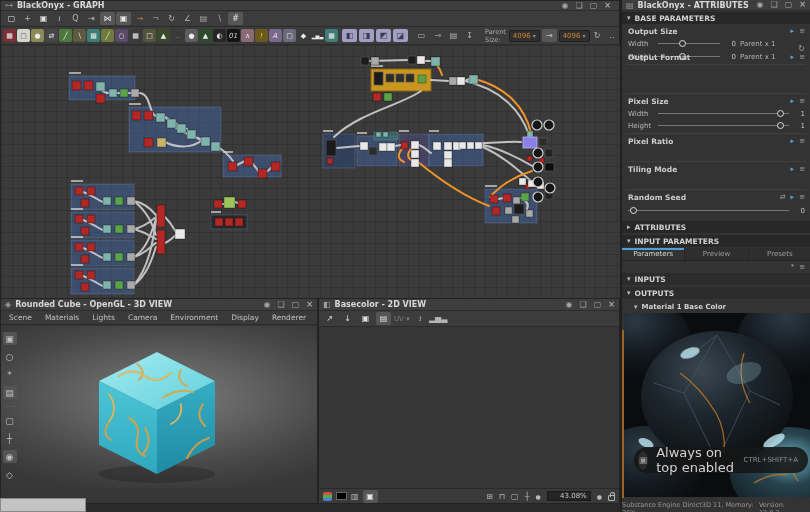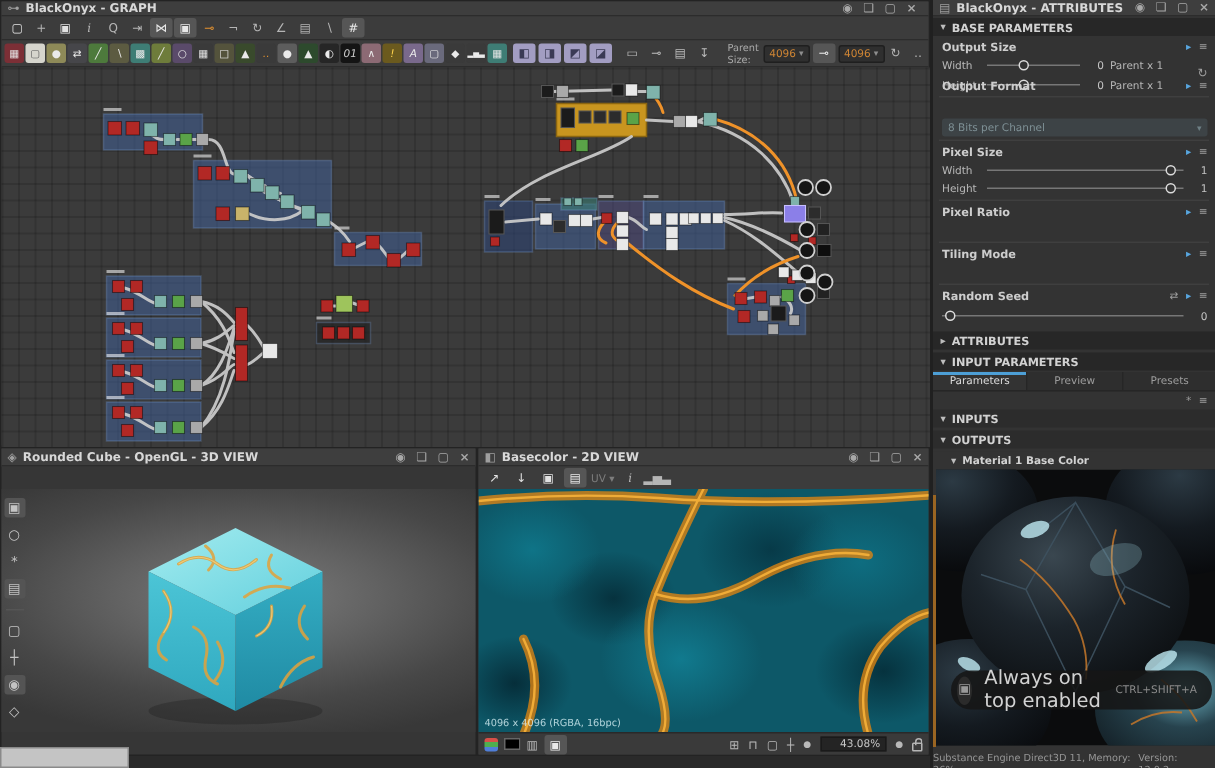--- a/index.html
+++ b/index.html
@@ -410,20 +410,30 @@
     <div class="ptitle">
       <span class="ticon">◈</span>
       <span>Rounded Cube - OpenGL - 3D VIEW</span>
       <span class="winbtns">
         <i>◉</i>
         <i>❏</i>
         <i>▢</i>
         <i>×</i>
       </span>
     </div>
+    <nav class="menu3d" id="menu-3d" style="height:14px;display:flex;gap:13px;align-items:center;
+      padding:0 8px;background:#3a3a3a;border-bottom:1px solid #2a2a2a">
+        <span>Scene</span>
+        <span>Materials</span>
+        <span>Lights</span>
+        <span>Camera</span>
+        <span>Environment</span>
+        <span>Display</span>
+        <span>Renderer</span>
+      </nav>
     <div class="abs" style="left:0;top:27px;right:0;bottom:15px;
       background:radial-gradient(ellipse 75% 60% at 52% 44%,#7c7c7c 0%,#616161 38%,#474747 72%,#383838 100%)">
       <div class="lt-rail">
         <i class="on">▣</i>
         <i>○</i>
         <i>*</i>
         <i class="on">▤</i>
         <span class="sep"></span>
         <i>▢</i>
         <i>┼</i>
@@ -484,47 +494,20 @@
     <div class="toolbar" style="height:16px;padding-left:3px;gap:3px">
       <i class="tool bright">↗</i>
       <i class="tool bright">↓</i>
       <i class="tool bright">▣</i>
       <i class="tool boxed">▤</i>
       <span style="font-size:7px;color:#7c7c7c">
         <span>UV</span> ▾</span>
       <i class="tool itl">i</i>
       <i class="tool">▂▅▃</i>
     </div>
-    <div class="abs" style="left:0;top:27px;right:0;bottom:15px;overflow:hidden;background:#0d5868;
-      background-image:
-        radial-gradient(70px 55px at 12% 25%,#0f7487 0%,rgba(15,116,135,0) 65%),
-        radial-gradient(90px 70px at 45% 70%,#117a8e 0%,rgba(17,122,142,0) 60%),
-        radial-gradient(80px 60px at 85% 30%,#0e6d80 0%,rgba(14,109,128,0) 60%),
-        radial-gradient(60px 45px at 30% 45%,#06323e 0%,rgba(6,50,62,0) 70%),
-        radial-gradient(70px 55px at 65% 25%,#073a48 0%,rgba(7,58,72,0) 70%),
-        radial-gradient(65px 50px at 90% 75%,#06323e 0%,rgba(6,50,62,0) 70%),
-        radial-gradient(55px 45px at 8% 80%,#062e3a 0%,rgba(6,46,58,0) 70%)">
-      <svg width="302" height="164" style="position:absolute;inset:0">
-        <g fill="none" stroke="#e8860d" stroke-width="6" opacity=".75" stroke-linecap="round">
-          <path d="M150,0 Q130,40 118,70 Q108,95 120,130 Q128,155 122,164"></path>
-          <path d="M118,70 Q150,80 185,60 Q225,38 260,44"></path>
-          <path d="M0,8 Q60,2 120,6 Q200,12 302,4"></path>
-          <path d="M30,164 Q45,130 30,100"></path>
-          <path d="M260,164 Q250,130 268,105 Q285,85 302,82"></path>
-        </g>
-        <g fill="none" stroke="#f7b23a" stroke-width="1.6" opacity=".9" stroke-linecap="round">
-          <path d="M150,0 Q130,40 118,70 Q108,95 120,130 Q128,155 122,164"></path>
-          <path d="M118,70 Q150,80 185,60 Q225,38 260,44"></path>
-          <path d="M0,8 Q60,2 120,6 Q200,12 302,4"></path>
-          <path d="M30,164 Q45,130 30,100"></path>
-          <path d="M260,164 Q250,130 268,105 Q285,85 302,82"></path>
-        </g>
-      </svg>
-      <span class="abs" style="left:4px;bottom:2px;font-size:6.5px;color:rgba(215,240,245,.8)">4096 x 4096 (RGBA, 16bpc)</span>
-    </div>
     <div class="vfooter">
       <span class="cm-icon"></span>
       <span style="width:11px;height:8px;background:#000;border:1px solid #666"></span>
       <i class="fic">▥</i>
       <i class="tool boxed">▣</i>
       <span style="margin-left:auto;display:flex;gap:6px;align-items:center">
         <i class="fic">⊞</i>
         <i class="fic">⊓</i>
         <i class="fic">▢</i>
         <i class="fic">┼</i>
@@ -584,24 +567,20 @@
     <i class="abs" style="right:5px;top:44px;font-style:normal;font-size:8px;color:#9f9f9f">↻</i>
     <div class="pdiv" style="top:64px"></div>
 
     <div class="plabelrow" style="top:52px">
       <span class="plab">Output Format</span>
       <span class="rowicons">
           <i class="blue">▸</i>
           <i>≡</i>
         </span>
     </div>
-    <div class="pselect" style="top:79px">
-      <span>8 Bits per Channel</span>
-        <b class="chev">▾</b>
-      </div>
     <div class="pdiv" style="top:93px"></div>
 
     <div class="plabelrow" style="top:96px">
       <span class="plab">Pixel Size</span>
       <span class="rowicons">
           <i class="blue">▸</i>
           <i>≡</i>
         </span>
     </div>
     <div class="prow" style="top:108px">

